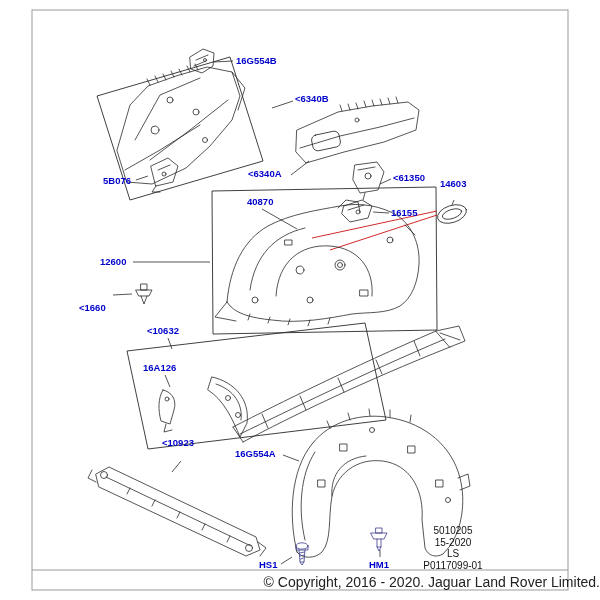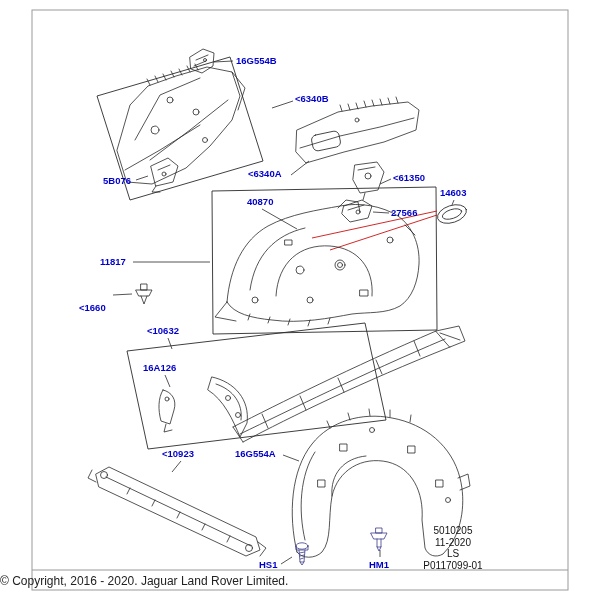--- a/index.html
+++ b/index.html
@@ -11,22 +11,22 @@
   svg.art { position:absolute; left:0; top:0; }
   .lbl {
     position:absolute; font-weight:bold; font-size:9.5px; color:#0000cc;
     white-space:nowrap; cursor:pointer;text-align:right;
   }
   .docinfo {
     position:absolute; left:420px; top:525px; width:66px; text-align:center;
     font-size:10px; color:#111; line-height:11.5px;
   }
   .copyright {
-    position:absolute; left:0; top:574px; width:100%; text-align:left;
-    font-size:12px; color:#222;
+    position:absolute; left:0; top:574px; width:100%; text-align:right;
+    font-size:14px; color:#222;
   }
 </style>
 </head>
 <body>
 
 <div class="page">
 
   <svg class="art" width="600" height="600" viewBox="0 0 600 600">
 
     <g stroke="#999" stroke-width="1" fill="none">
@@ -198,33 +198,33 @@
 
     </g>
   </svg>
 
   <div class="lbl" style="left:236px;top:55px">16G554B</div>
   <div class="lbl" style="left:295px;top:93px">&lt;6340B</div>
   <div class="lbl" style="left:103px;top:175px">5B076</div>
   <div class="lbl" style="left:248px;top:168px">&lt;6340A</div>
   <div class="lbl" style="left:393px;top:172px">&lt;61350</div>
   <div class="lbl" style="left:247px;top:196px">40870</div>
-  <div class="lbl" style="left:440px;top:187px">14603</div>
-  <div class="lbl" style="left:391px;top:207px">27566</div>
-  <div class="lbl" style="left:100px;top:256px">11817</div>
+  <div class="lbl" style="left:440px;top:178px">14603</div>
+  <div class="lbl" style="left:391px;top:207px">16155</div>
+  <div class="lbl" style="left:100px;top:256px">12600</div>
   <div class="lbl" style="left:79px;top:302px">&lt;1660</div>
   <div class="lbl" style="left:147px;top:325px">&lt;10632</div>
   <div class="lbl" style="left:143px;top:362px">16A126</div>
-  <div class="lbl" style="left:162px;top:448px">&lt;10923</div>
+  <div class="lbl" style="left:162px;top:437px">&lt;10923</div>
   <div class="lbl" style="left:235px;top:448px">16G554A</div>
   <div class="lbl" style="left:259px;top:559px">HS1</div>
   <div class="lbl" style="left:369px;top:559px">HM1</div>
 
   <div class="docinfo">
     <div>5010205</div>
-    <div>11-2020</div>
+    <div>15-2020</div>
     <div>LS</div>
     <div>P0117099-01</div>
   </div>
 
   <div class="copyright">© Copyright, 2016 - 2020. Jaguar Land Rover Limited.</div>
 
 </div>
 
 </body></html>

